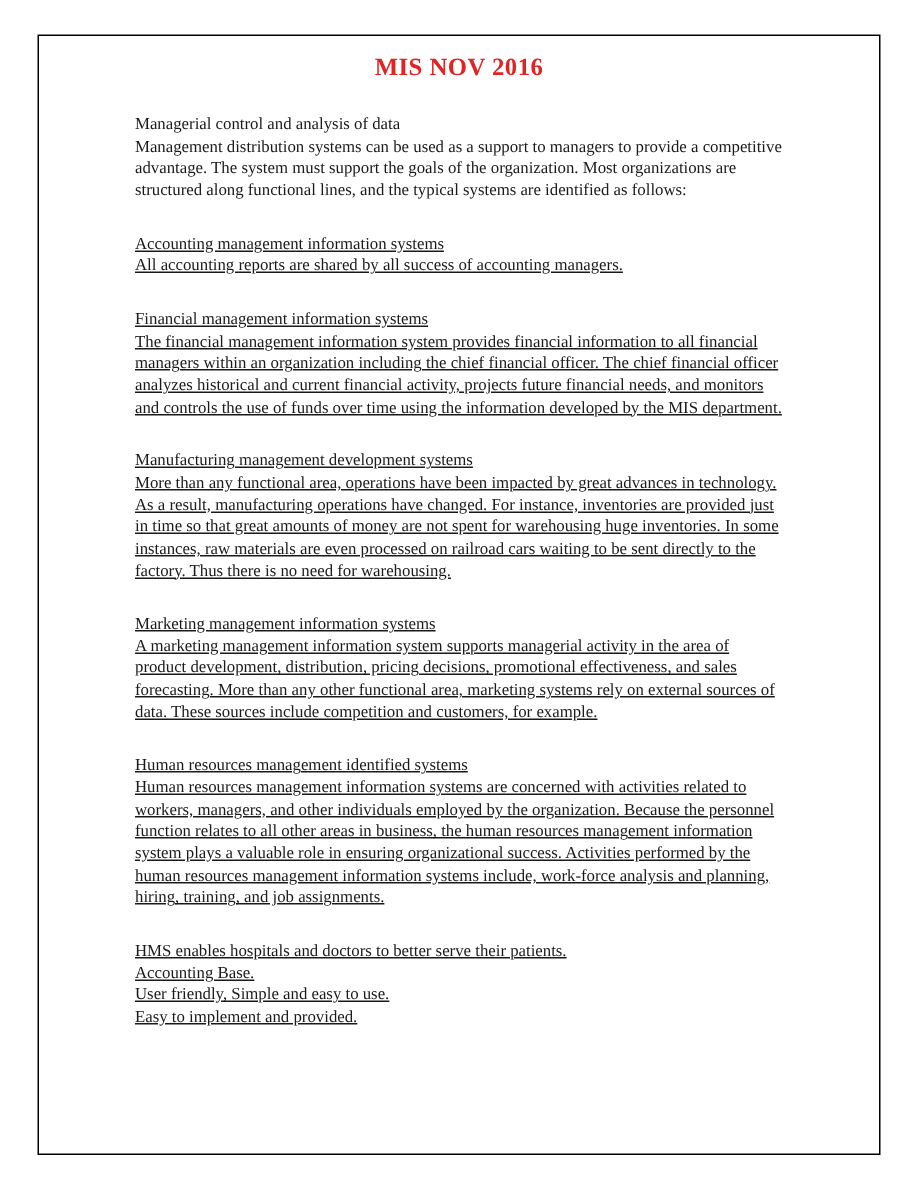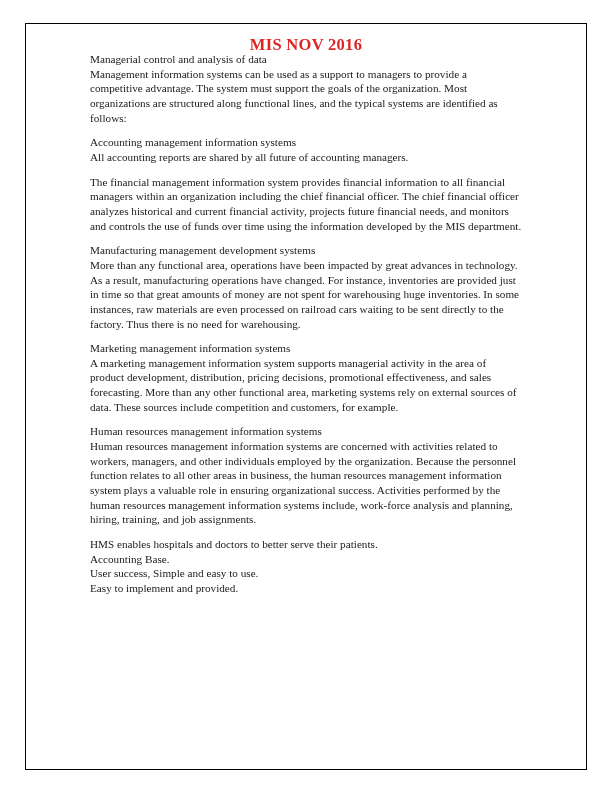--- a/index.html
+++ b/index.html
@@ -38,72 +38,74 @@
     text-align: center;
     color: #e02323;
     font-weight: bold;
     font-size: 16.5px;
     letter-spacing: 0.3px;
     font-family: "Liberation Serif", "DejaVu Serif", serif;
   }
   .content {
     position: absolute;
     left: 90px;
-    top: 52px;
+    top: 76px;
     width: 432px;
     font-size: 11.2px;
     line-height: 14.65px;
     color: #1a1a1a;
     text-align: left;
   }
   .block {
     margin: 0;
   }
   .block.gap {
-    margin-top: 10px;
+    margin-top: 21px;
+    text-decoration: underline;
   }
   .para {
     margin: 0;
     text-align: left;
   }
 </style>
 </head>
 <body>
 
 <div class="page">
 
   <div class="page-border"></div>
 
   <div class="doc-title">MIS NOV 2016</div>
 
   <div class="content">
       <div class="block">
         <p class="para">Managerial control and analysis of data</p>
-        <p class="para">Management information systems can be used as a support to managers to provide a competitive advantage. The system must support the goals of the organization. Most organizations are structured along functional lines, and the typical systems are identified as follows:</p>
+        <p class="para">Management distribution systems can be used as a support to managers to provide a competitive advantage. The system must support the goals of the organization. Most organizations are structured along functional lines, and the typical systems are identified as follows:</p>
       </div>
       <div class="block gap">
         <p class="para">Accounting management information systems</p>
-        <p class="para">All accounting reports are shared by all future of accounting managers.</p>
+        <p class="para">All accounting reports are shared by all success of accounting managers.</p>
       </div>
       <div class="block gap">
+        <p class="para">Financial management information systems</p>
         <p class="para">The financial management information system provides financial information to all financial managers within an organization including the chief financial officer. The chief financial officer analyzes historical and current financial activity, projects future financial needs, and monitors and controls the use of funds over time using the information developed by the MIS department.</p>
       </div>
       <div class="block gap">
         <p class="para">Manufacturing management development systems</p>
         <p class="para">More than any functional area, operations have been impacted by great advances in technology. As a result, manufacturing operations have changed. For instance, inventories are provided just in time so that great amounts of money are not spent for warehousing huge inventories. In some instances, raw materials are even processed on railroad cars waiting to be sent directly to the factory. Thus there is no need for warehousing.</p>
       </div>
       <div class="block gap">
         <p class="para">Marketing management information systems</p>
         <p class="para">A marketing management information system supports managerial activity in the area of product development, distribution, pricing decisions, promotional effectiveness, and sales forecasting. More than any other functional area, marketing systems rely on external sources of data. These sources include competition and customers, for example.</p>
       </div>
       <div class="block gap">
-        <p class="para">Human resources management information systems</p>
+        <p class="para">Human resources management identified systems</p>
         <p class="para">Human resources management information systems are concerned with activities related to workers, managers, and other individuals employed by the organization. Because the personnel function relates to all other areas in business, the human resources management information system plays a valuable role in ensuring organizational success. Activities performed by the human resources management information systems include, work-force analysis and planning, hiring, training, and job assignments.</p>
       </div>
       <div class="block gap">
         <p class="para">HMS enables hospitals and doctors to better serve their patients.</p>
         <p class="para">Accounting Base.</p>
-        <p class="para">User success, Simple and easy to use.</p>
+        <p class="para">User friendly, Simple and easy to use.</p>
         <p class="para">Easy to implement and provided.</p>
       </div>
     </div>
 
 </div>
 
 </body></html>

